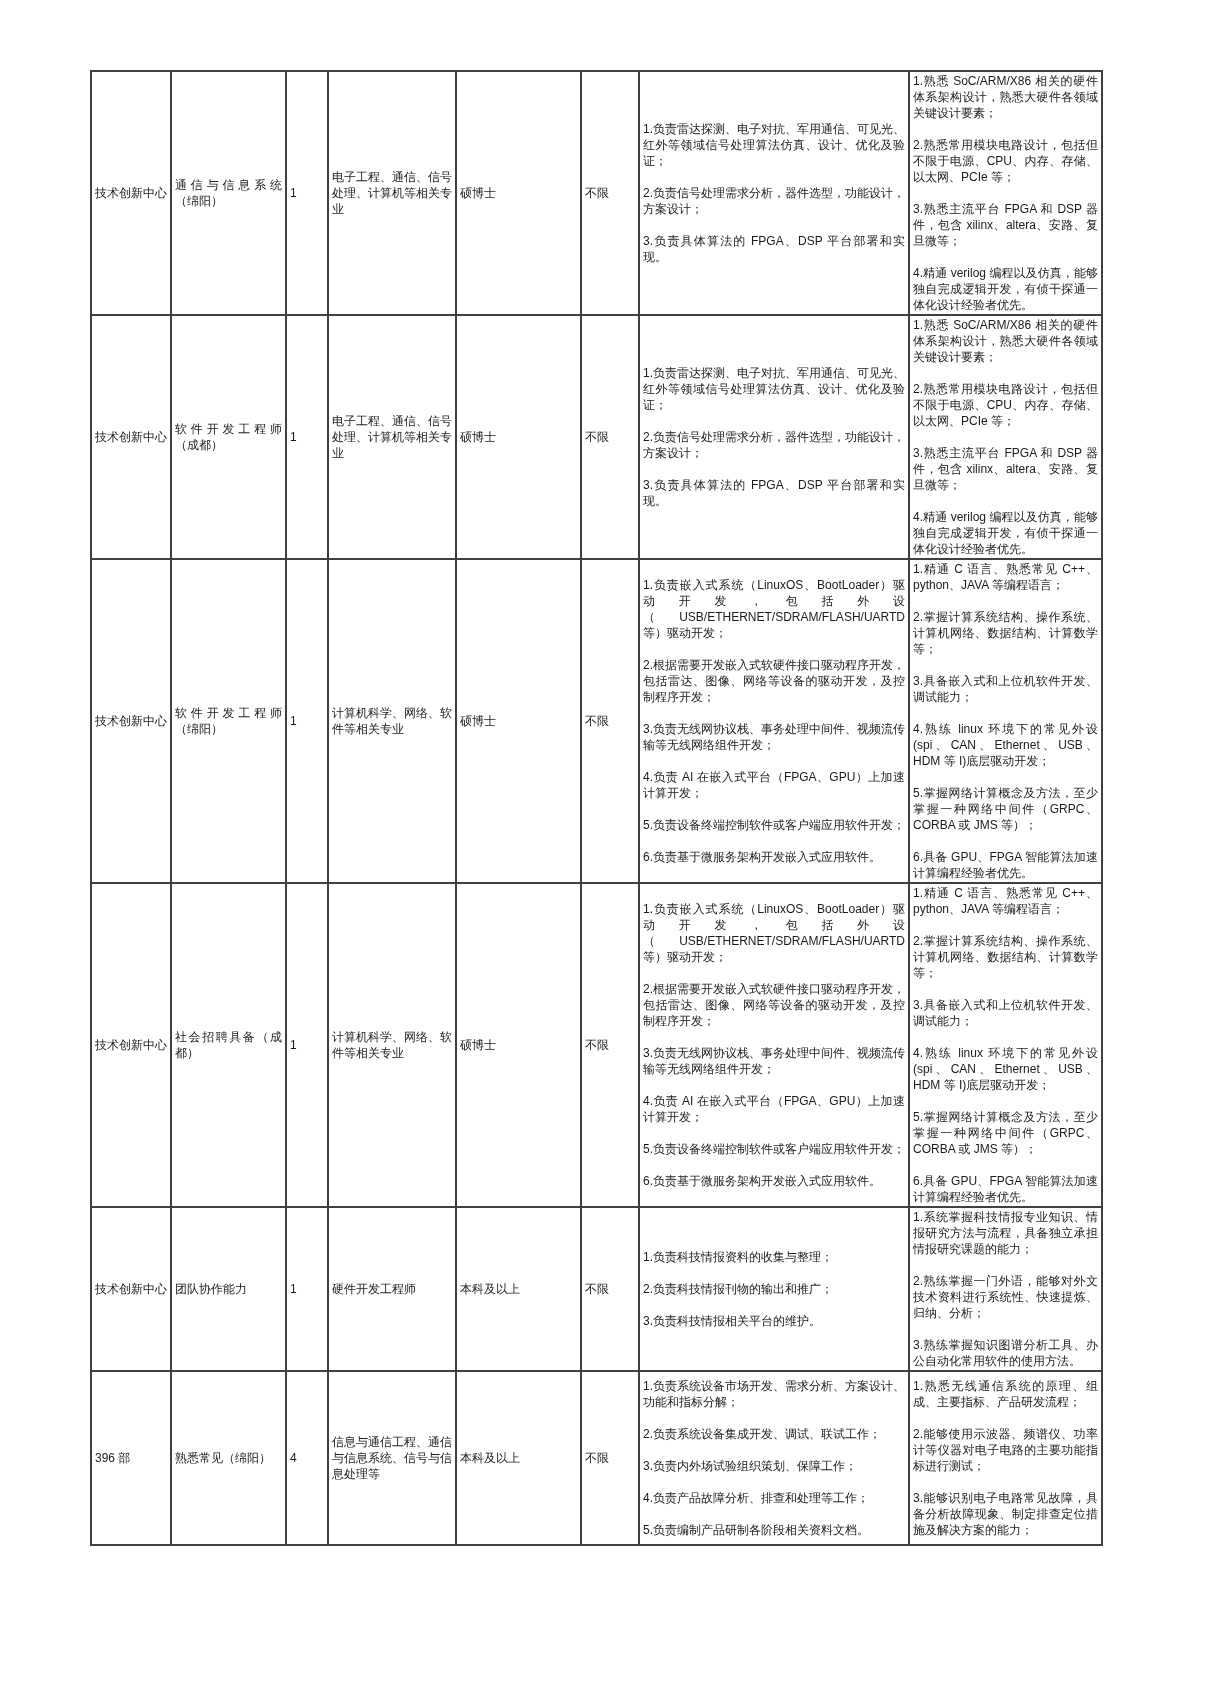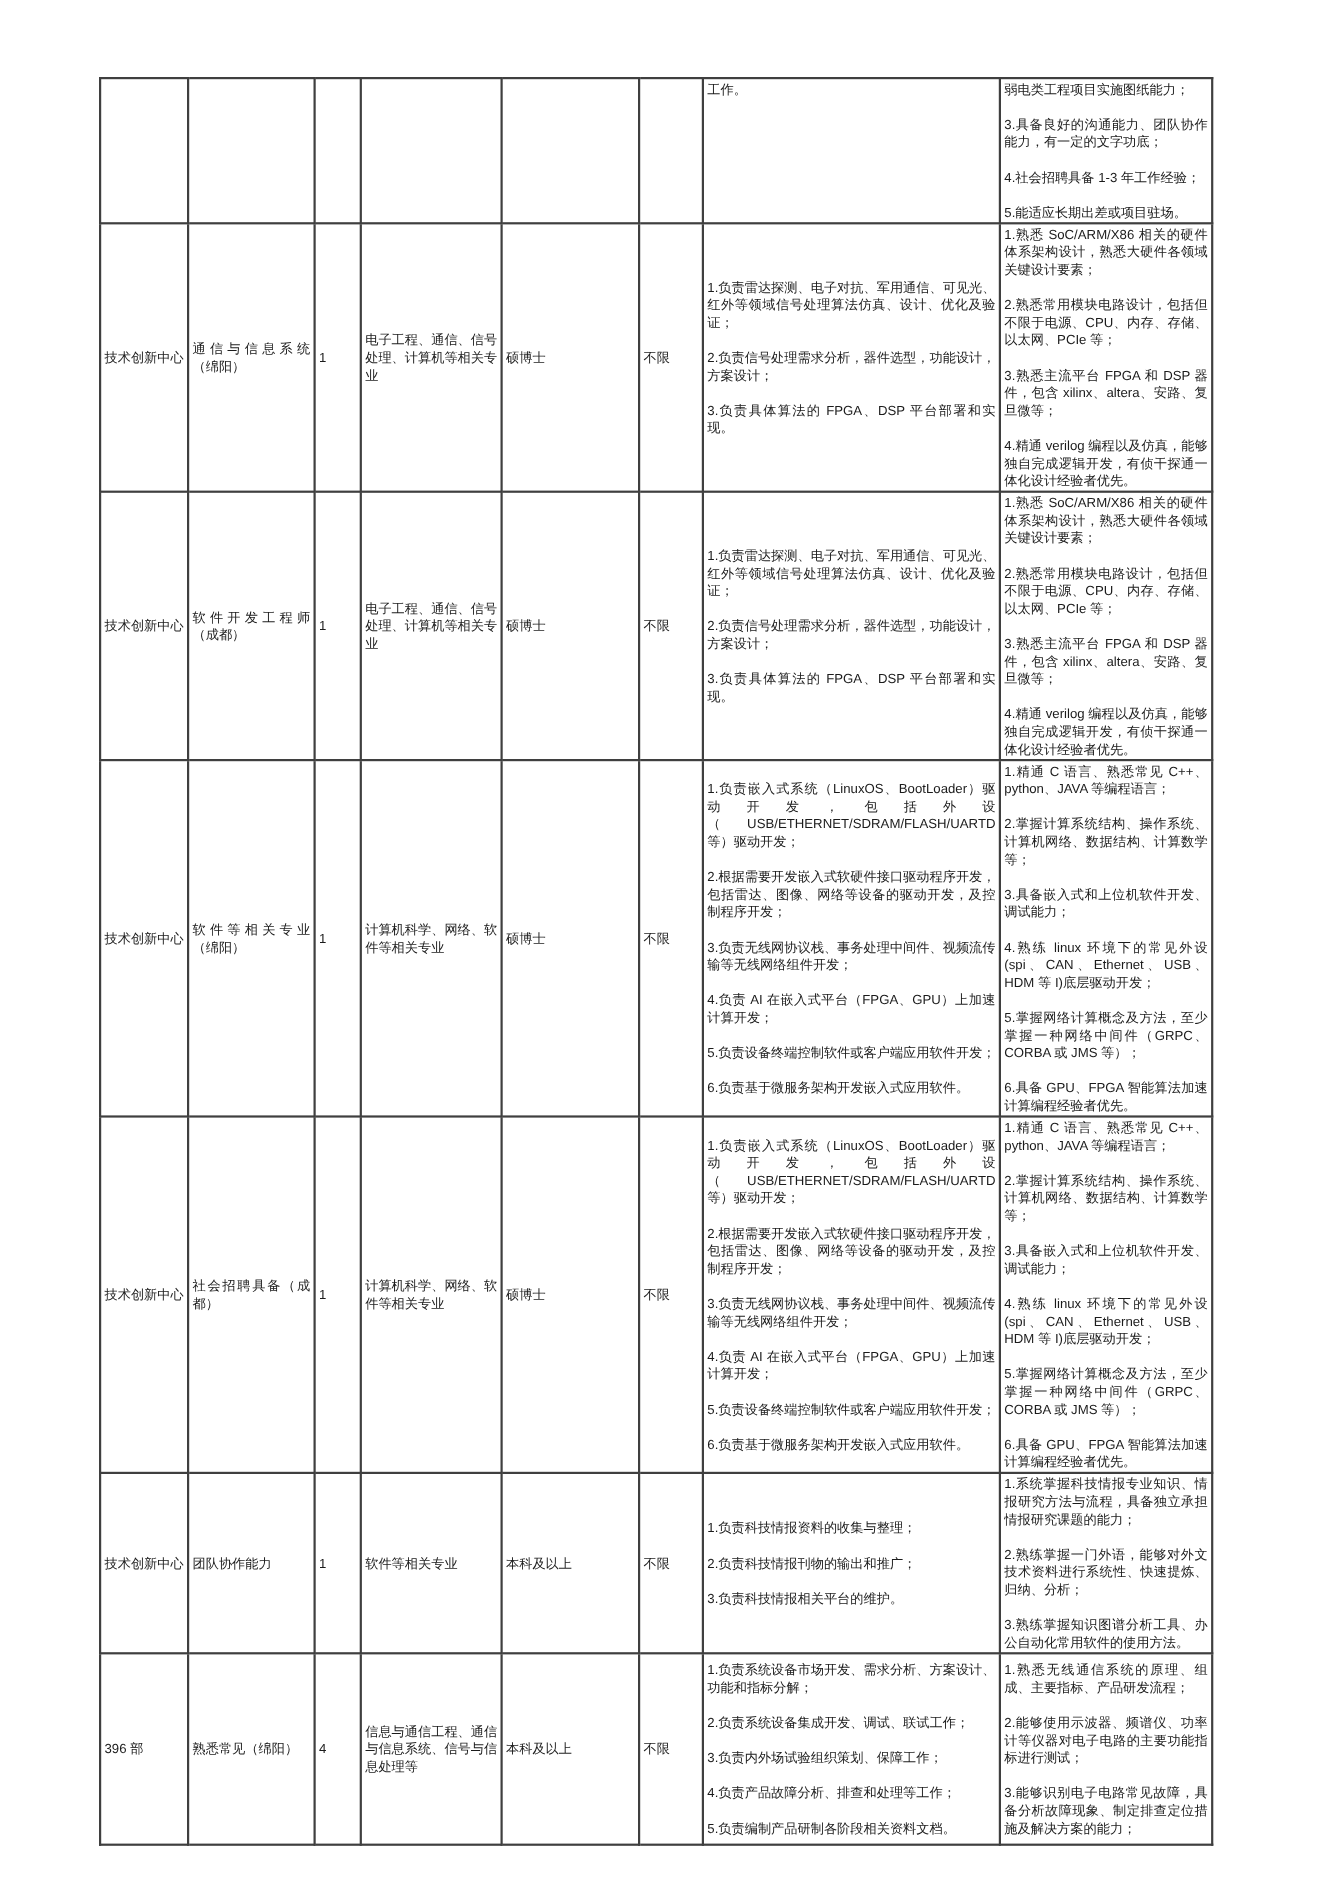--- a/index.html
+++ b/index.html
@@ -48,36 +48,20 @@
       <col class="c-dept">
         <col class="c-pos">
         <col class="c-count">
         <col class="c-major">
       <col class="c-edu">
         <col class="c-limit">
         <col class="c-duty">
         <col class="c-req">
     </colgroup>
     <tbody>
-      <tr class="r0 partial">
-        <td></td>
-        <td></td>
-        <td></td>
-        <td></td>
-        <td></td>
-        <td></td>
-        <td>工作。</td>
-        <td>弱电类工程项目实施图纸能力；
-
-3.具备良好的沟通能力、团队协作能力，有一定的文字功底；
-
-4.社会招聘具备 1-3 年工作经验；
-
-5.能适应长期出差或项目驻场。</td>
-      </tr>
       <tr class="r1">
         <td>技术创新中心</td>
         <td>通信与信息系统（绵阳）</td>
         <td>1</td>
         <td>电子工程、通信、信号处理、计算机等相关专业</td>
         <td>硕博士</td>
         <td>不限</td>
         <td>1.负责雷达探测、电子对抗、军用通信、可见光、红外等领域信号处理算法仿真、设计、优化及验证；
 
 2.负责信号处理需求分析，器件选型，功能设计，方案设计；
@@ -106,21 +90,21 @@
         <td>1.熟悉 SoC/ARM/X86 相关的硬件体系架构设计，熟悉大硬件各领域关键设计要素；
 
 2.熟悉常用模块电路设计，包括但不限于电源、CPU、内存、存储、以太网、PCIe 等；
 
 3.熟悉主流平台 FPGA 和 DSP 器件，包含 xilinx、altera、安路、复旦微等；
 
 4.精通 verilog 编程以及仿真，能够独自完成逻辑开发，有侦干探通一体化设计经验者优先。</td>
       </tr>
       <tr class="r3">
         <td>技术创新中心</td>
-        <td>软件等相关专业（绵阳）</td>
+        <td>软件开发工程师（绵阳）</td>
         <td>1</td>
         <td>计算机科学、网络、软件等相关专业</td>
         <td>硕博士</td>
         <td>不限</td>
         <td>1.负责嵌入式系统（LinuxOS、BootLoader）驱动开发，包括外设（USB/ETHERNET/SDRAM/FLASH/UARTD 等）驱动开发；
 
 2.根据需要开发嵌入式软硬件接口驱动程序开发，包括雷达、图像、网络等设备的驱动开发，及控制程序开发；
 
 3.负责无线网协议栈、事务处理中间件、视频流传输等无线网络组件开发；
 
@@ -168,21 +152,21 @@
 4.熟练 linux 环境下的常见外设(spi、CAN、Ethernet、USB、HDM 等 I)底层驱动开发；
 
 5.掌握网络计算概念及方法，至少掌握一种网络中间件（GRPC、CORBA 或 JMS 等）；
 
 6.具备 GPU、FPGA 智能算法加速计算编程经验者优先。</td>
       </tr>
       <tr class="r5">
         <td>技术创新中心</td>
         <td>团队协作能力</td>
         <td>1</td>
-        <td>软件等相关专业</td>
+        <td>硬件开发工程师</td>
         <td>本科及以上</td>
         <td>不限</td>
         <td>1.负责科技情报资料的收集与整理；
 
 2.负责科技情报刊物的输出和推广；
 
 3.负责科技情报相关平台的维护。</td>
         <td>1.系统掌握科技情报专业知识、情报研究方法与流程，具备独立承担情报研究课题的能力；
 
 2.熟练掌握一门外语，能够对外文技术资料进行系统性、快速提炼、归纳、分析；

